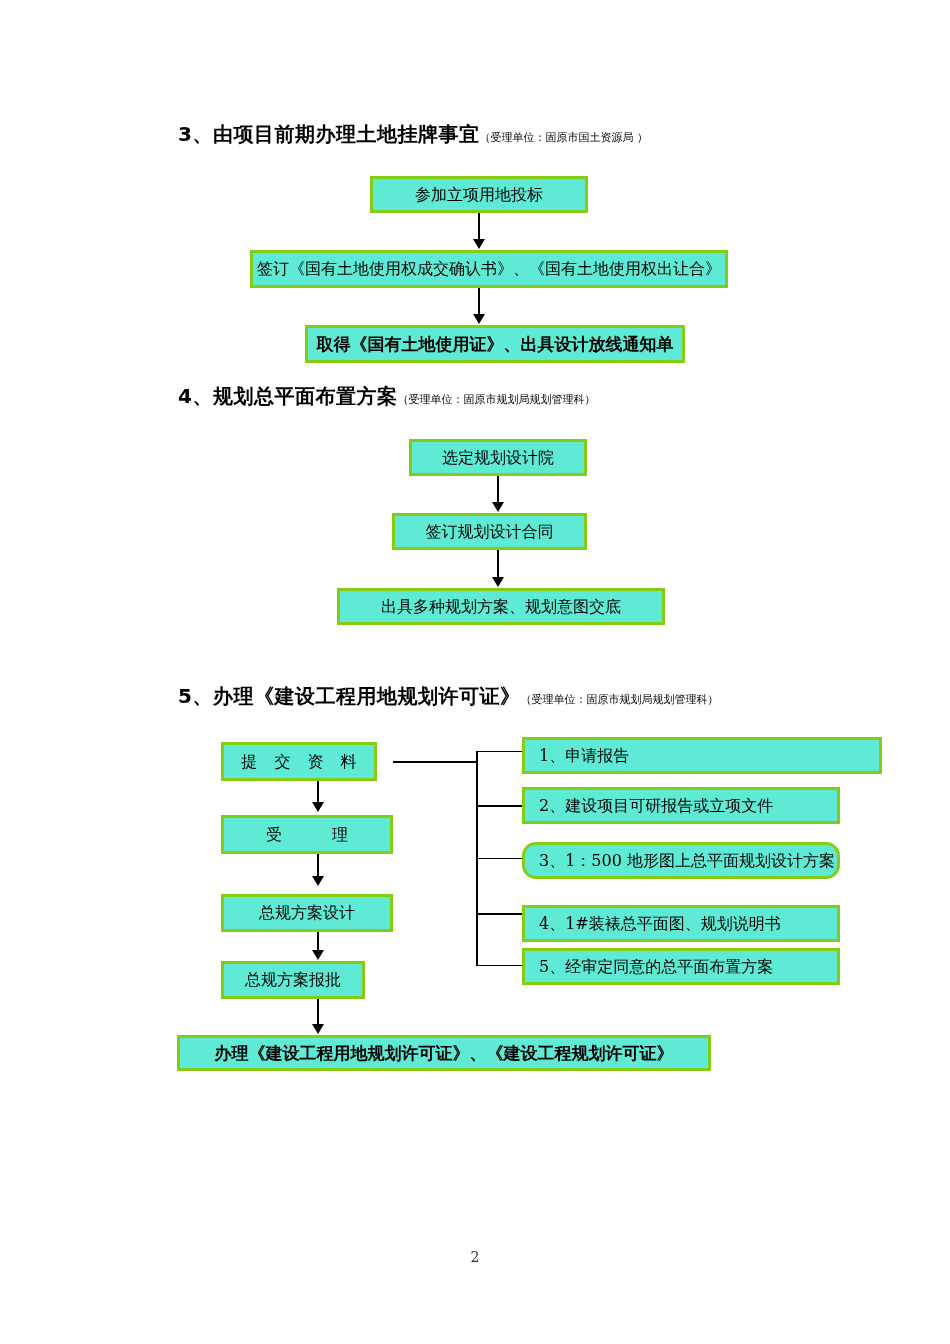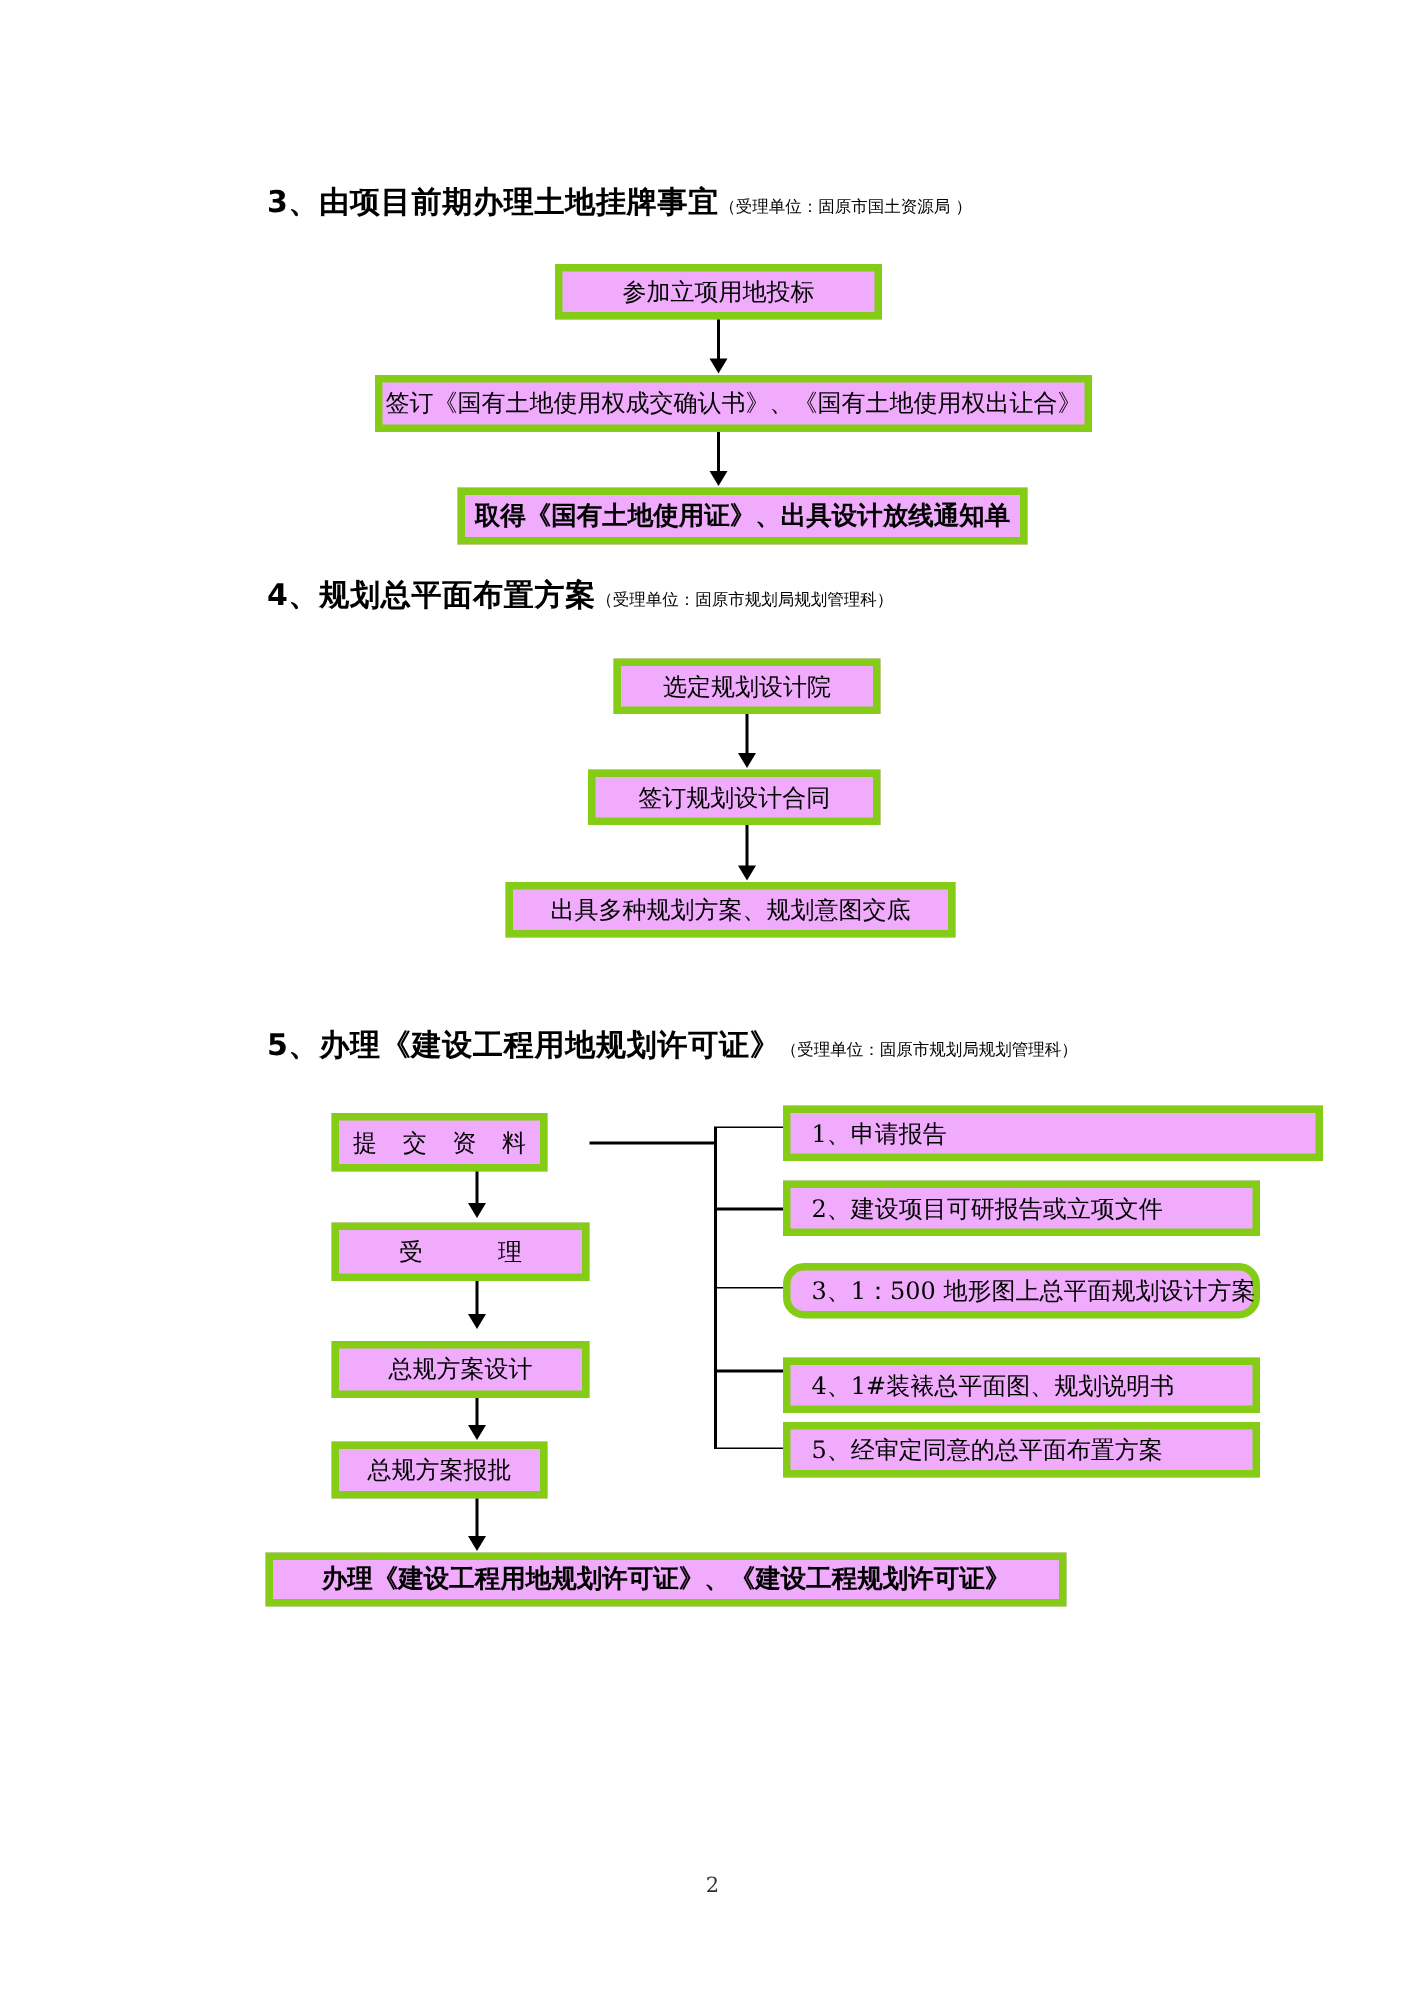--- a/index.html
+++ b/index.html
@@ -35,22 +35,22 @@
     font-family: "DejaVu Serif", serif;
     font-weight: normal;
     font-size: 11px;
     letter-spacing: 0px;
   }
 
   
   .box {
     position: absolute;
     box-sizing: border-box;
-    border: 5px solid #84cc16;
-    background: #f0abfc;
+    border: 3px solid #84cc16;
+    background: #5eead4;
     display: flex;
     align-items: center;
     justify-content: center;
     font-family: "DejaVu Serif", serif;
     font-size: 16px;
     line-height: 1;
     white-space: nowrap;
     color: #000;
   }
   .box.heiti {
@@ -123,27 +123,27 @@
   <div class="box" style="left:409px; top:439px; width:178px; height:37px;">选定规划设计院</div>
 
   <div class="vline" style="left:497px; top:476px; height:29px;"></div>
   <div class="arrowhead" style="left:492px; top:502px;"></div>
 
   <div class="box" style="left:392px; top:513px; width:195px; height:37px;">签订规划设计合同</div>
 
   <div class="vline" style="left:497px; top:550px; height:30px;"></div>
   <div class="arrowhead" style="left:492px; top:577px;"></div>
 
-  <div class="box" style="left:337px; top:588px; width:300px; height:37px;">出具多种规划方案、规划意图交底</div>
+  <div class="box" style="left:337px; top:588px; width:328px; height:37px;">出具多种规划方案、规划意图交底</div>
 
   <div class="heading" style="left:178px; top:686px;">
     <span class="h-main">5、办理《建设工程用地规划许可证》</span><span class="h-sub">（受理单位：固原市规划局规划管理科）</span>
   </div>
 
-  <div class="box spaced" style="left:221px; top:742px; width:144px; height:39px;">提 交 资 料</div>
+  <div class="box spaced" style="left:221px; top:742px; width:156px; height:39px;">提 交 资 料</div>
 
   <div class="vline" style="left:317px; top:781px; height:23px;"></div>
   <div class="arrowhead" style="left:312px; top:802px;"></div>
 
   <div class="box spaced" style="left:221px; top:815px; width:172px; height:39px;">受　　理</div>
 
   <div class="vline" style="left:317px; top:854px; height:24px;"></div>
   <div class="arrowhead" style="left:312px; top:876px;"></div>
 
   <div class="box" style="left:221px; top:894px; width:172px; height:38px;">总规方案设计</div>

